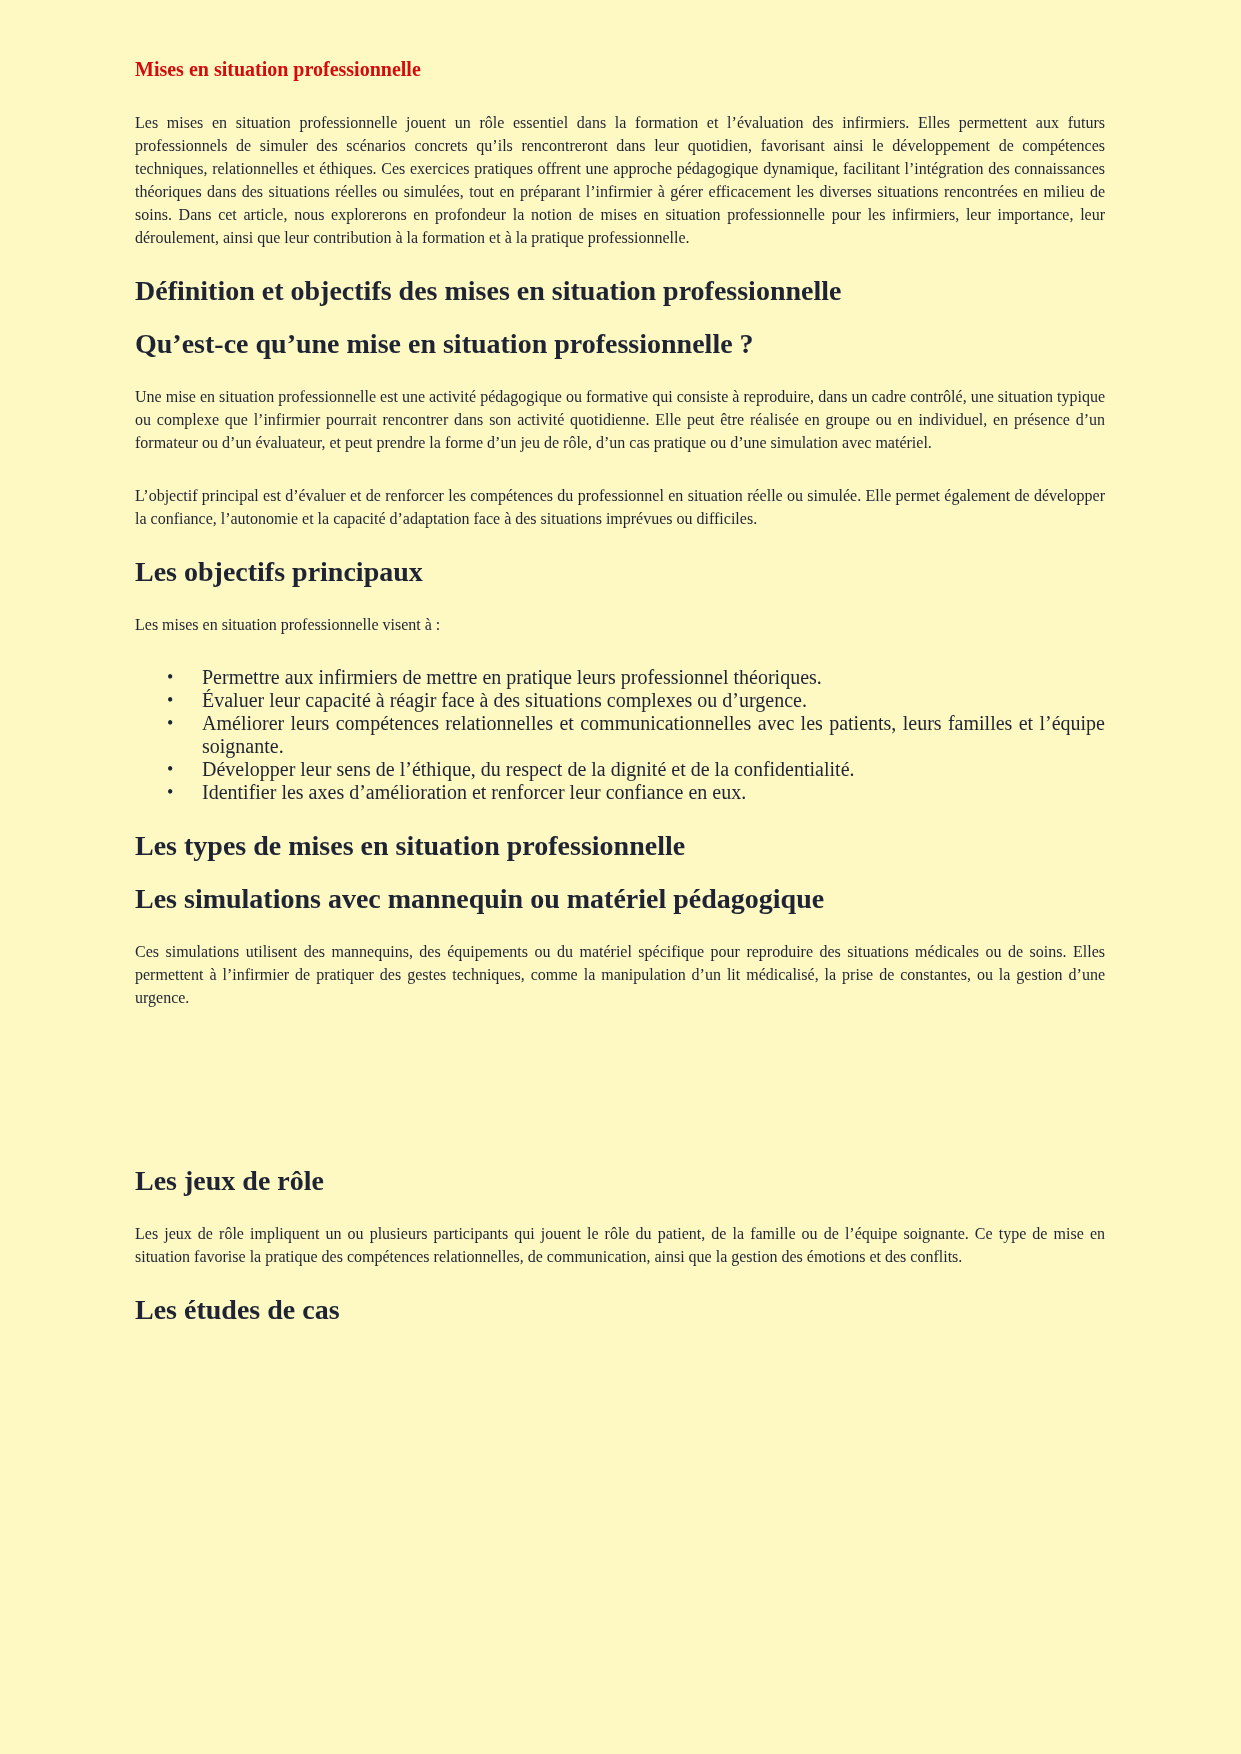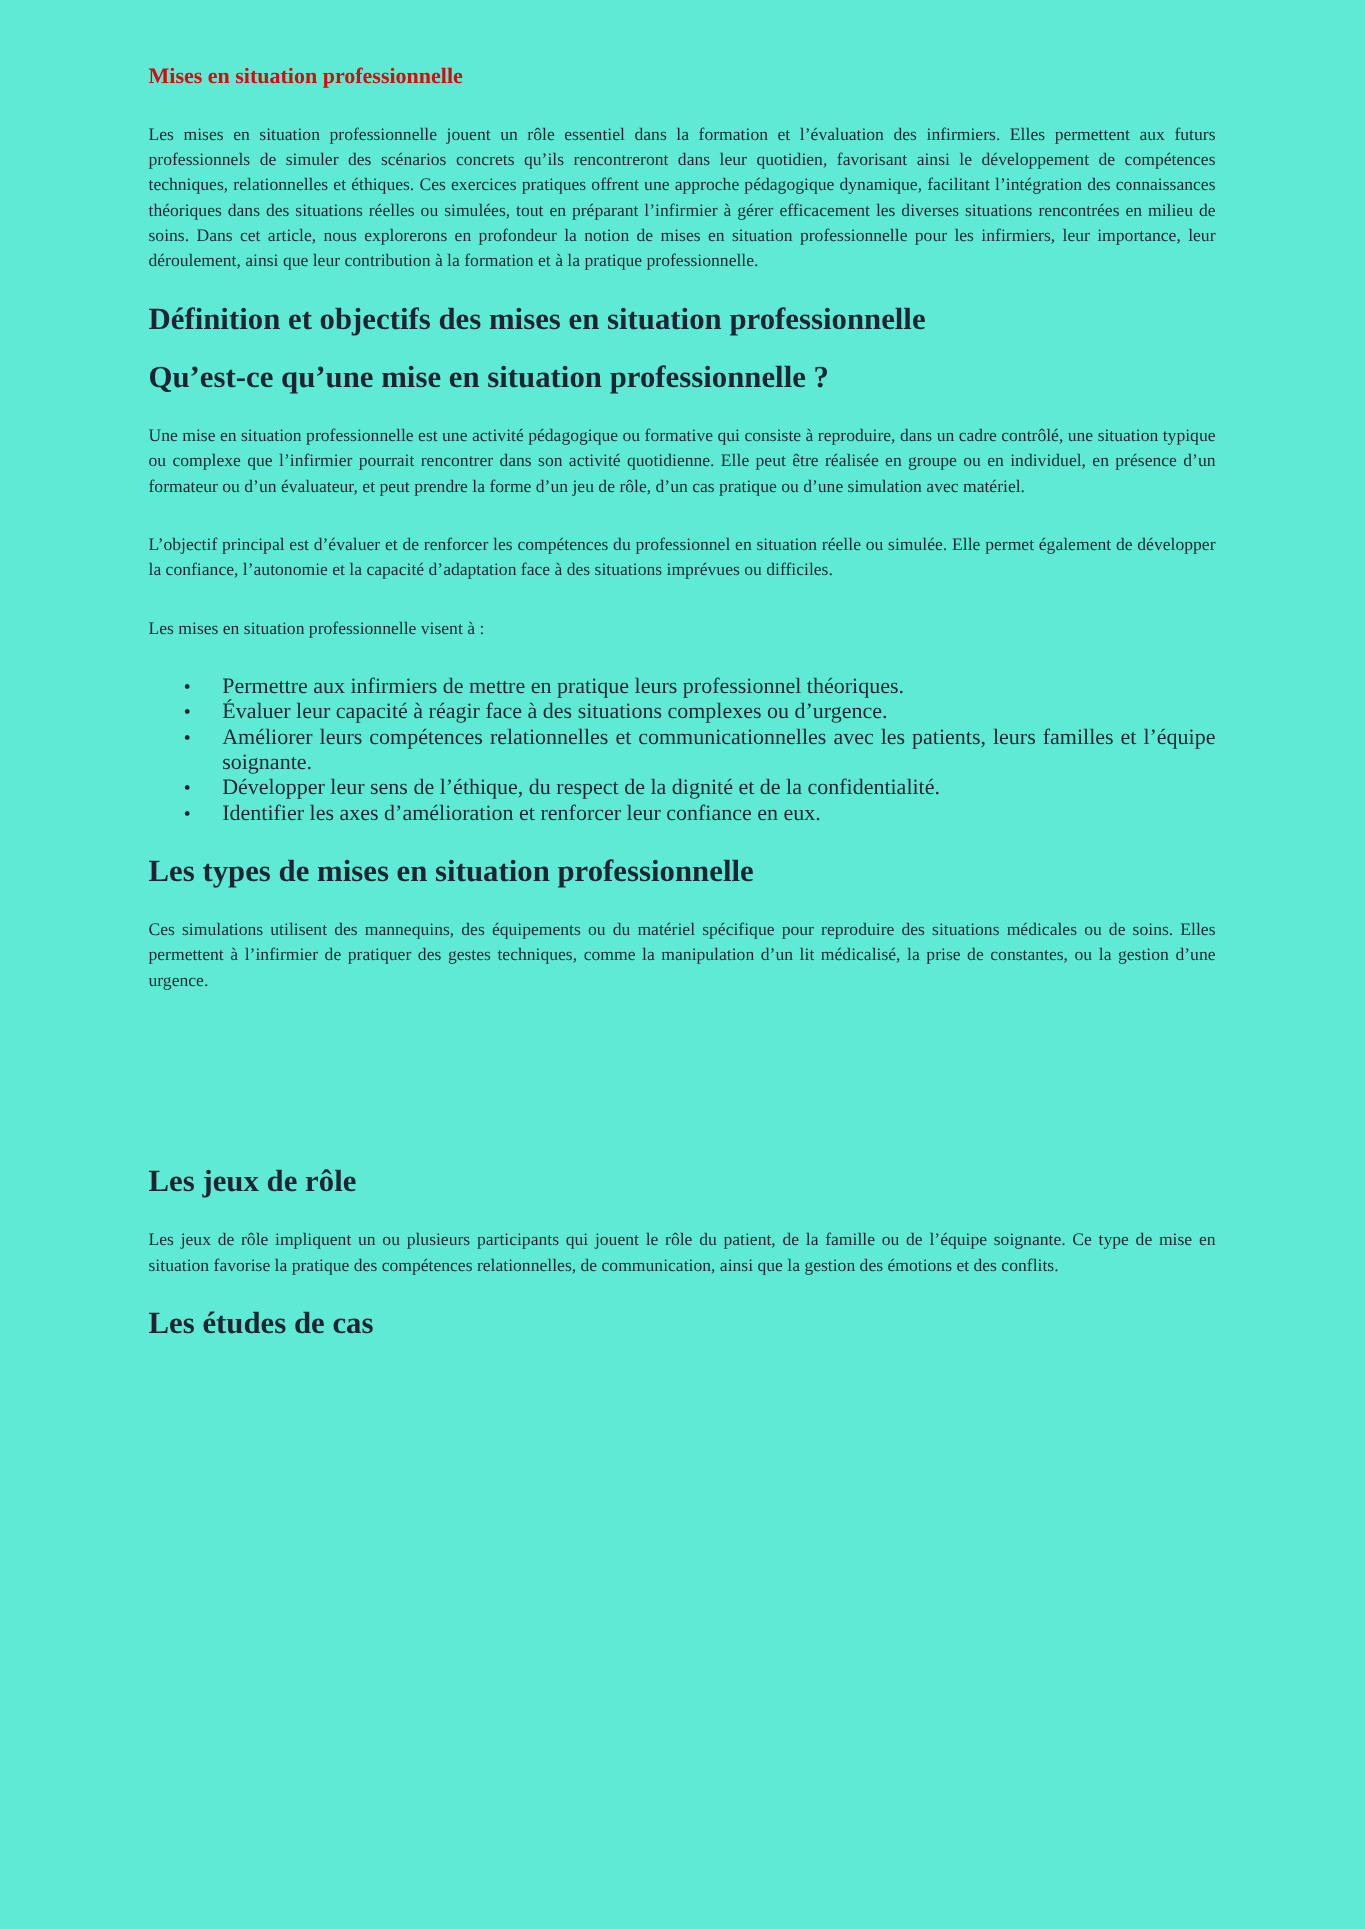--- a/index.html
+++ b/index.html
@@ -13,21 +13,21 @@
     height: 1754px;
     font-family: "Liberation Serif", "DejaVu Serif", serif;
     color: #1e2433;
     overflow: hidden;
   }
 
   .page {
     width: 1241px;
     height: 1754px;
     padding: 58px 136px 0 135px;
-    background: #5eead4;
+    background: #fef9c3;
   }
 
   .doc-title {
     font-size: 20px;
     line-height: 23px;
     font-weight: bold;
     color: #d40b0b;
     margin-bottom: 30px;
   }
 
@@ -83,33 +83,35 @@
   <p class="body-text">Les mises en situation professionnelle jouent un rôle essentiel dans la formation et l’évaluation des infirmiers. Elles permettent aux futurs professionnels de simuler des scénarios concrets qu’ils rencontreront dans leur quotidien, favorisant ainsi le développement de compétences techniques, relationnelles et éthiques. Ces exercices pratiques offrent une approche pédagogique dynamique, facilitant l’intégration des connaissances théoriques dans des situations réelles ou simulées, tout en préparant l’infirmier à gérer efficacement les diverses situations rencontrées en milieu de soins. Dans cet article, nous explorerons en profondeur la notion de mises en situation professionnelle pour les infirmiers, leur importance, leur déroulement, ainsi que leur contribution à la formation et à la pratique professionnelle.</p>
 
   <h2 class="doc-heading">Définition et objectifs des mises en situation professionnelle</h2>
 
   <h2 class="doc-heading">Qu’est-ce qu’une mise en situation professionnelle ?</h2>
 
   <p class="body-text">Une mise en situation professionnelle est une activité pédagogique ou formative qui consiste à reproduire, dans un cadre contrôlé, une situation typique ou complexe que l’infirmier pourrait rencontrer dans son activité quotidienne. Elle peut être réalisée en groupe ou en individuel, en présence d’un formateur ou d’un évaluateur, et peut prendre la forme d’un jeu de rôle, d’un cas pratique ou d’une simulation avec matériel.</p>
 
   <p class="body-text">L’objectif principal est d’évaluer et de renforcer les compétences du professionnel en situation réelle ou simulée. Elle permet également de développer la confiance, l’autonomie et la capacité d’adaptation face à des situations imprévues ou difficiles.</p>
 
+  <h2 class="doc-heading">Les objectifs principaux</h2>
 
   <p class="body-text">Les mises en situation professionnelle visent à :</p>
 
   <ul class="bullet-list">
     <li>Permettre aux infirmiers de mettre en pratique leurs professionnel théoriques.</li>
     <li>Évaluer leur capacité à réagir face à des situations complexes ou d’urgence.</li>
     <li>Améliorer leurs compétences relationnelles et communicationnelles avec les patients, leurs familles et l’équipe soignante.</li>
     <li>Développer leur sens de l’éthique, du respect de la dignité et de la confidentialité.</li>
     <li>Identifier les axes d’amélioration et renforcer leur confiance en eux.</li>
   </ul>
 
   <h2 class="doc-heading">Les types de mises en situation professionnelle</h2>
 
+  <h2 class="doc-heading">Les simulations avec mannequin ou matériel pédagogique</h2>
 
   <p class="body-text">Ces simulations utilisent des mannequins, des équipements ou du matériel spécifique pour reproduire des situations médicales ou de soins. Elles permettent à l’infirmier de pratiquer des gestes techniques, comme la manipulation d’un lit médicalisé, la prise de constantes, ou la gestion d’une urgence.</p>
 
   <div class="image-gap"></div>
 
   <h2 class="doc-heading">Les jeux de rôle</h2>
 
   <p class="body-text">Les jeux de rôle impliquent un ou plusieurs participants qui jouent le rôle du patient, de la famille ou de l’équipe soignante. Ce type de mise en situation favorise la pratique des compétences relationnelles, de communication, ainsi que la gestion des émotions et des conflits.</p>
 
   <h2 class="doc-heading">Les études de cas</h2>

